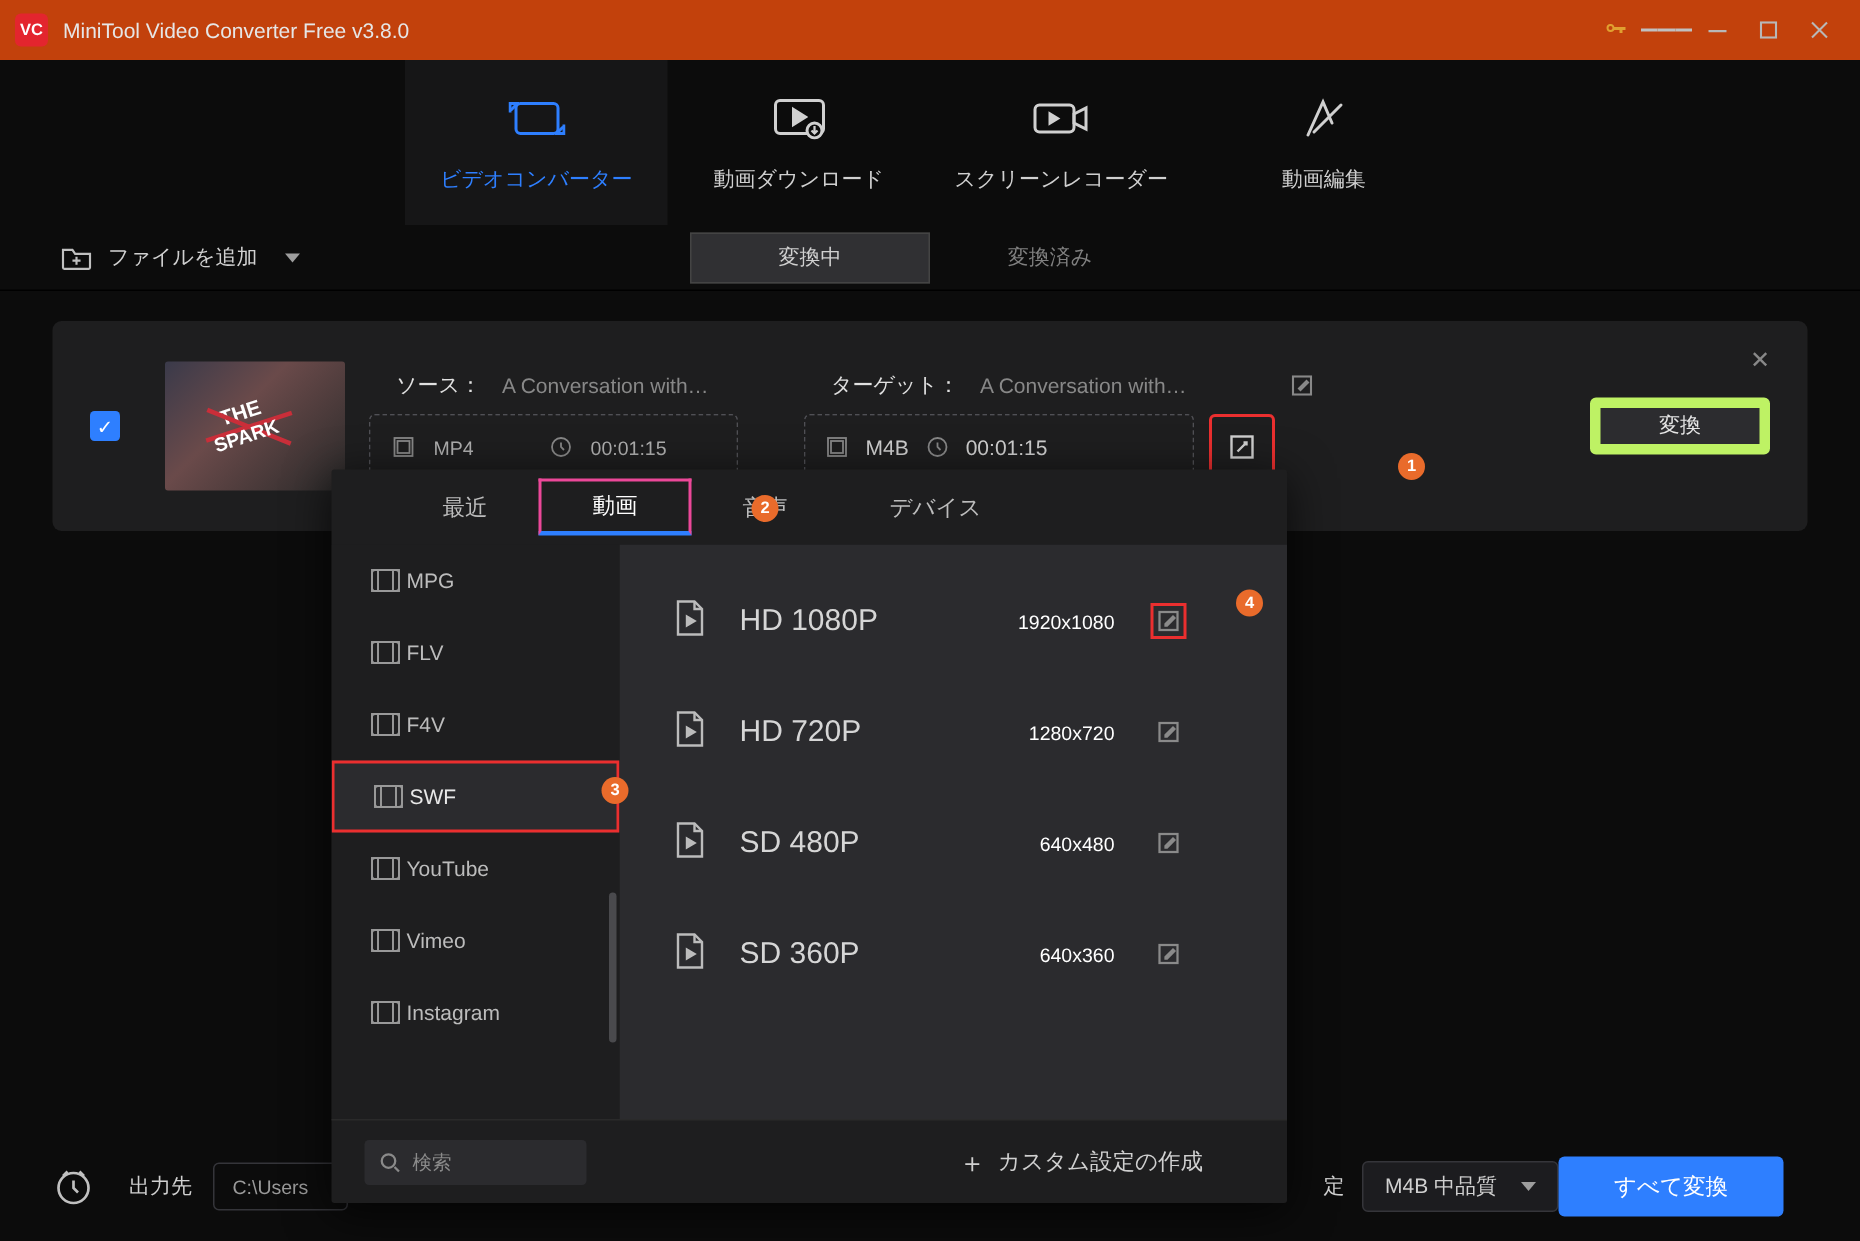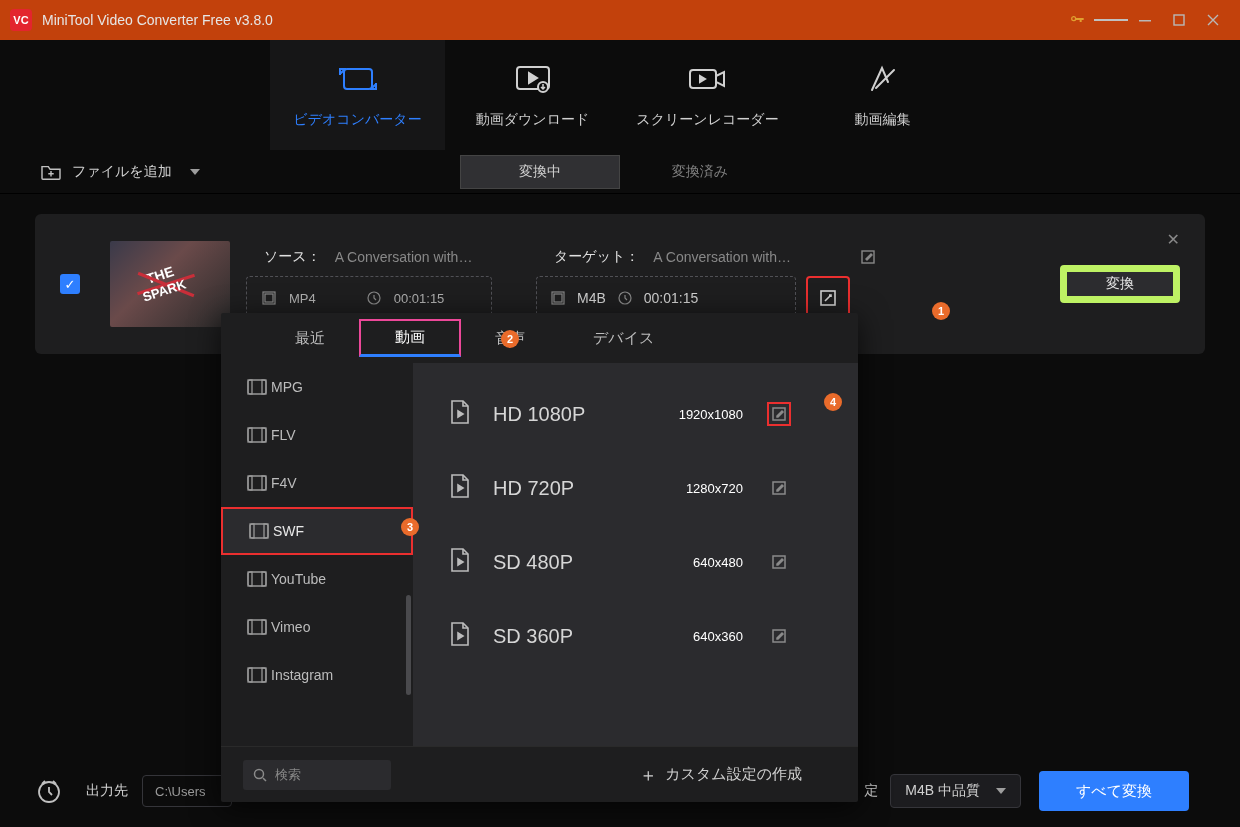--- a/index.html
+++ b/index.html
@@ -53,21 +53,21 @@
 .close-x{position:absolute;right:25px;top:16px;color:#888;font-size:16px;cursor:pointer;}
 .convert-btn{width:120px;height:38px;background:#2c2c2f;border:7px solid #bef264;color:#e6e6e6;display:flex;align-items:center;justify-content:center;border-radius:4px;margin-left:auto;}
 .bottombar{position:absolute;bottom:0;left:0;right:15px;height:72px;display:flex;align-items:center;padding:0 36px;background:#0c0c0c;}
 .bb-clock{width:26px;height:26px;color:#c0c0c0;margin-right:24px;}
 .bb-lbl{color:#d0d0d0;margin-right:14px;}
 .bb-path{border:1px solid #35353a;border-radius:4px;height:32px;display:flex;align-items:center;padding:0 12px;color:#9a9a9a;font-size:13px;width:90px;overflow:hidden;}
 .bb-spacer{flex:1;}
 .bb-end{color:#d0d0d0;}
 .bb-select{margin-left:12px;border:1px solid #35353a;background:#1c1c1f;height:34px;display:flex;align-items:center;padding:0 14px;border-radius:4px;color:#d0d0d0;gap:16px;}
 .bb-select .drop{width:0;height:0;border-left:5px solid transparent;border-right:5px solid transparent;border-top:6px solid #9d9d9d;}
-.bb-convert{margin-left:18px;width:150px;height:40px;background:#2e7fff;color:#fff;display:flex;align-items:center;justify-content:center;border-radius:4px;font-size:15px;}
+.bb-convert{width:150px;height:40px;background:#2e7fff;color:#fff;display:flex;align-items:center;justify-content:center;border-radius:4px;font-size:15px;}
 
 .popup{position:absolute;left:221px;top:313px;width:637px;height:489px;background:#1e1e1f;border-radius:2px;box-shadow:0 6px 30px rgba(0,0,0,.7);display:flex;flex-direction:column;z-index:50;}
 .popup-tabs{height:50px;display:flex;align-items:center;padding:0 40px;gap:0;}
 .ptab{padding:0 34px;height:38px;display:flex;align-items:center;justify-content:center;color:#bcbcbc;font-size:15px;}
 .ptab.active{color:#fff;}
 .ptab-hl{border:2px solid #ec4899;position:relative;}
 .popup-body{flex:1;display:flex;overflow:hidden;}
 .fmt-sidebar{width:192px;background:#1e1e1f;overflow-y:auto;position:relative;}
 .fmt-item{height:48px;display:flex;align-items:center;padding:0 26px;gap:4px;color:#bcbcbc;font-size:14px;cursor:pointer;}
 .fmt-item.selected{background:#2b2b2e;color:#e8e8e8;}

